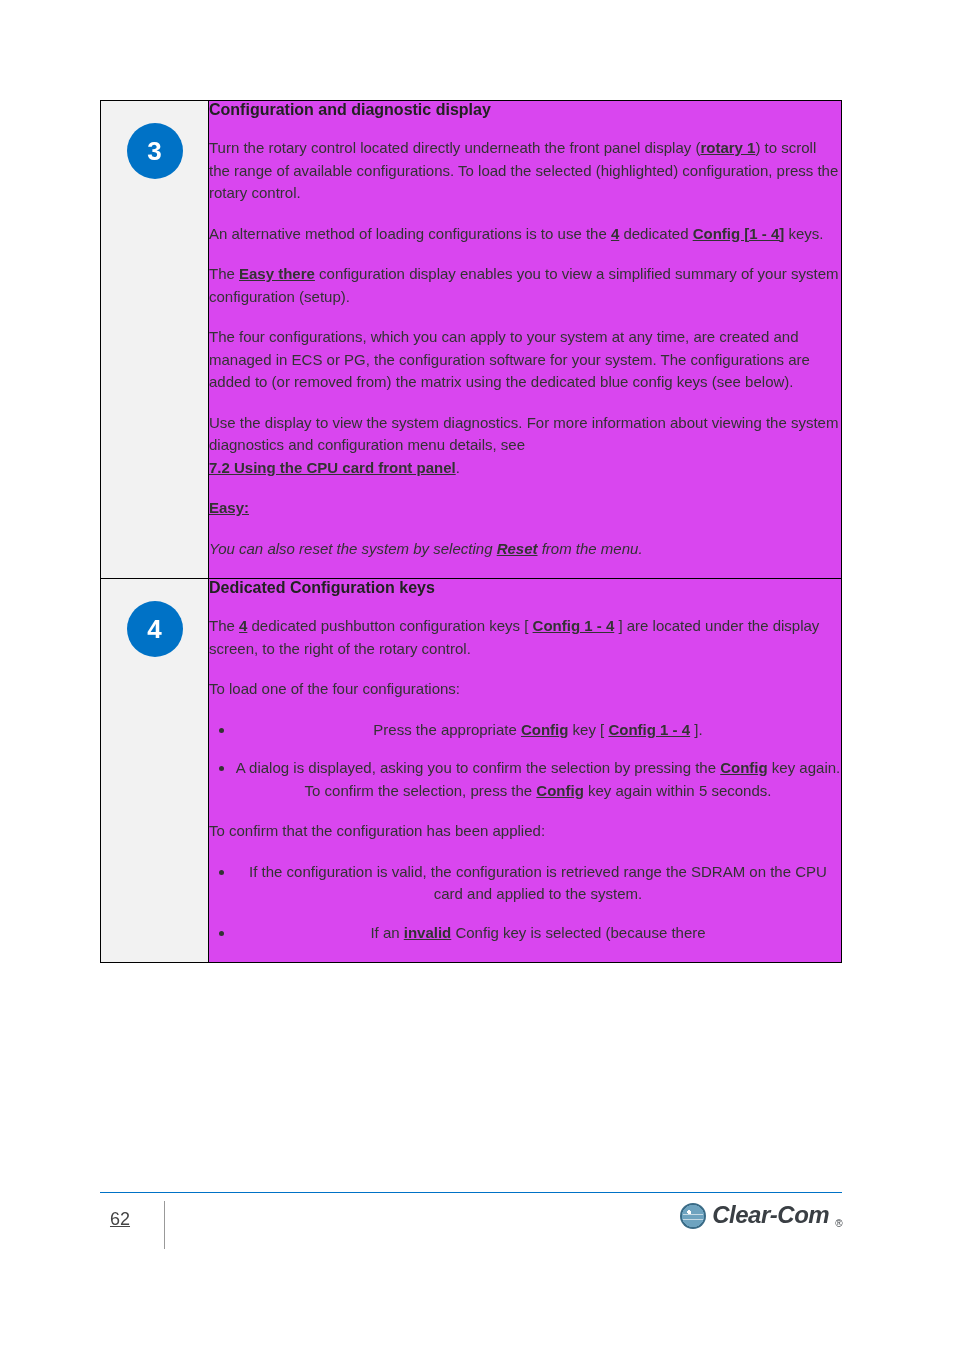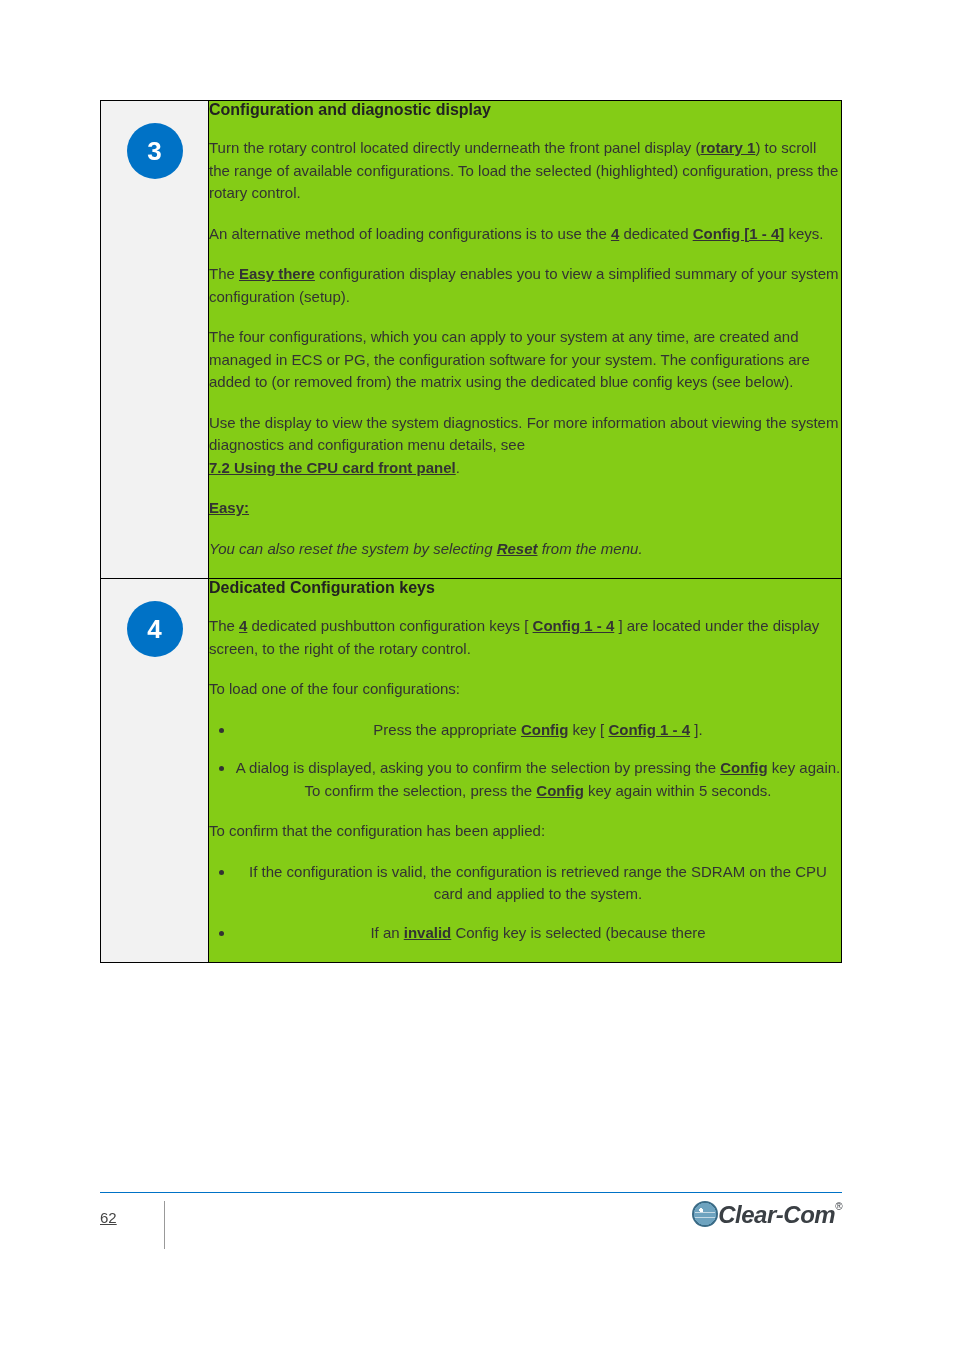--- a/index.html
+++ b/index.html
@@ -22,21 +22,21 @@
   table.doc td {
     border:1px solid #000;
     vertical-align:top;
     padding:0;
   }
   td.keycol {
     width:108px;
     background:#f2f2f2;
   }
   td.content {
-    background:#84cc16;
+    background:#d946ef;
     padding:16px 18px 24px 18px;
   }
   .circle {
     width:56px; height:56px;
     border-radius:50%;
     background:#0072C6;
     color:#fff;
     font-weight:bold;
     font-size:26px;
     text-align:center;
@@ -57,31 +57,31 @@
   }
   .fline {
     height:1px; background:#0072C6;
     margin-bottom:8px;
   }
   .flow {
     display:flex; align-items:flex-start; justify-content:flex-start;
     gap:16px;
   }
   .fpg {
-    font-size:15px; color:#444;
+    font-size:18px; color:#444;
     padding-top:8px;
-    width:40px; text-align:left;text-decoration:underline;
+    width:40px; text-align:center;text-decoration:underline;
   }
   .fdivider {
     width:1px; height:48px; background:#999;
     margin:0 8px;
   }
   .flogo {
     margin-left:auto;
-    display:flex; align-items:flex-start; 
+    display:flex; align-items:flex-end; gap:6px;
     font-style:italic; font-weight:bold;
     color:#3a3f44;
     font-size:24px;
     letter-spacing:-0.5px;
   }
   .flogo .reg { font-size:10px; font-weight:normal; font-style:normal; vertical-align:super; }
   .globe {
     width:26px; height:26px; border-radius:50%;
     background:
       radial-gradient(circle at 35% 35%, #fff 0 2px, transparent 2px),

